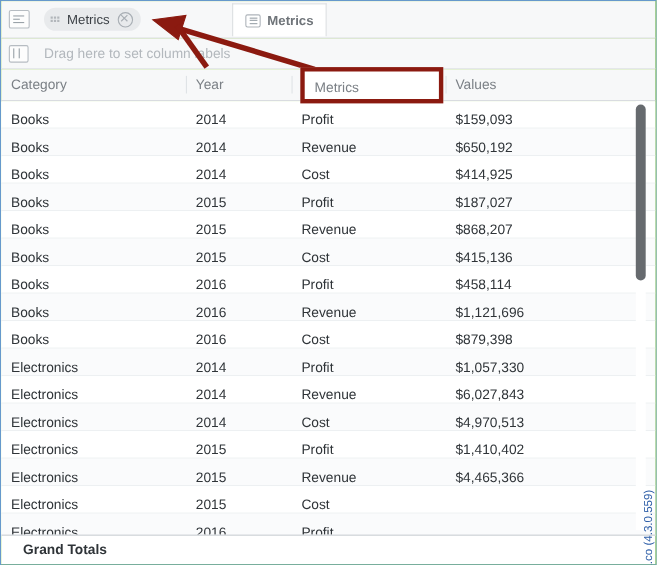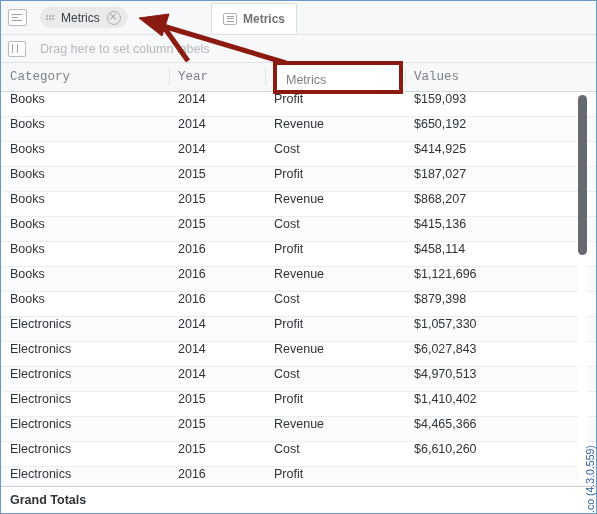--- a/index.html
+++ b/index.html
@@ -198,21 +198,20 @@
   }
   .grid-header .hcell {
     font-size: 12.5px;
     color: #7b8086;
     box-sizing: border-box;
     padding-left: 9px;
     position: relative;
     height: 100%;
     display: flex;
     align-items: center;
-    font-family: Liberation Mono, monospace;
   }
   .grid-header .hcell + .hcell::before {
     content: "";
     position: absolute;
     left: 0;
     top: 6px;
     bottom: 6px;
     width: 1px;
     background: #dfe3e6;
   }
@@ -224,21 +223,21 @@
 
   
   .grid-body {
     position: relative;
     height: 395px;
     overflow: hidden;
     background: #ffffff;
   }
   .grid-row {
     display: flex;
-    align-items: flex-start;
+    align-items: flex-end;
     height: 25px;
     box-sizing: border-box;
     border-bottom: 1px solid #eceff1;
     background: #ffffff;
   }
   .grid-row.alt { background: #fafbfc; }
   .grid-row .cell {
     font-size: 12.5px;
     color: #2f3438;
     box-sizing: border-box;
@@ -252,21 +251,21 @@
     position: absolute;
     left: 0;
     right: 0;
     bottom: 0;
     height: 27px;
     box-sizing: border-box;
     background: #ffffff;
     border-top: 1px solid #c8cdd2;
     display: flex;
     align-items: center;
-    padding-left: 9px;
+    padding-left: 20px;
   }
   .grid-footer .total-label {
     font-size: 12.5px;
     font-weight: bold;
     color: #2f3438;
   }
 
   
   .scroll-track {
     position: absolute;
@@ -462,21 +461,20 @@
         <div class="grid-row alt">
           <div class="cell c-category">Electronics</div>
           <div class="cell c-year">2015</div>
           <div class="cell c-metrics">Revenue</div>
           <div class="cell c-values">$4,465,366</div>
         </div>
         <div class="grid-row">
           <div class="cell c-category">Electronics</div>
           <div class="cell c-year">2015</div>
           <div class="cell c-metrics">Cost</div>
-          <div class="cell c-values">$6,610,260</div>
         </div>
         <div class="grid-row alt">
           <div class="cell c-category">Electronics</div>
           <div class="cell c-year">2016</div>
           <div class="cell c-metrics">Profit</div>
         </div>
       </div>
   </div>
 
   <div class="scroll-track">

